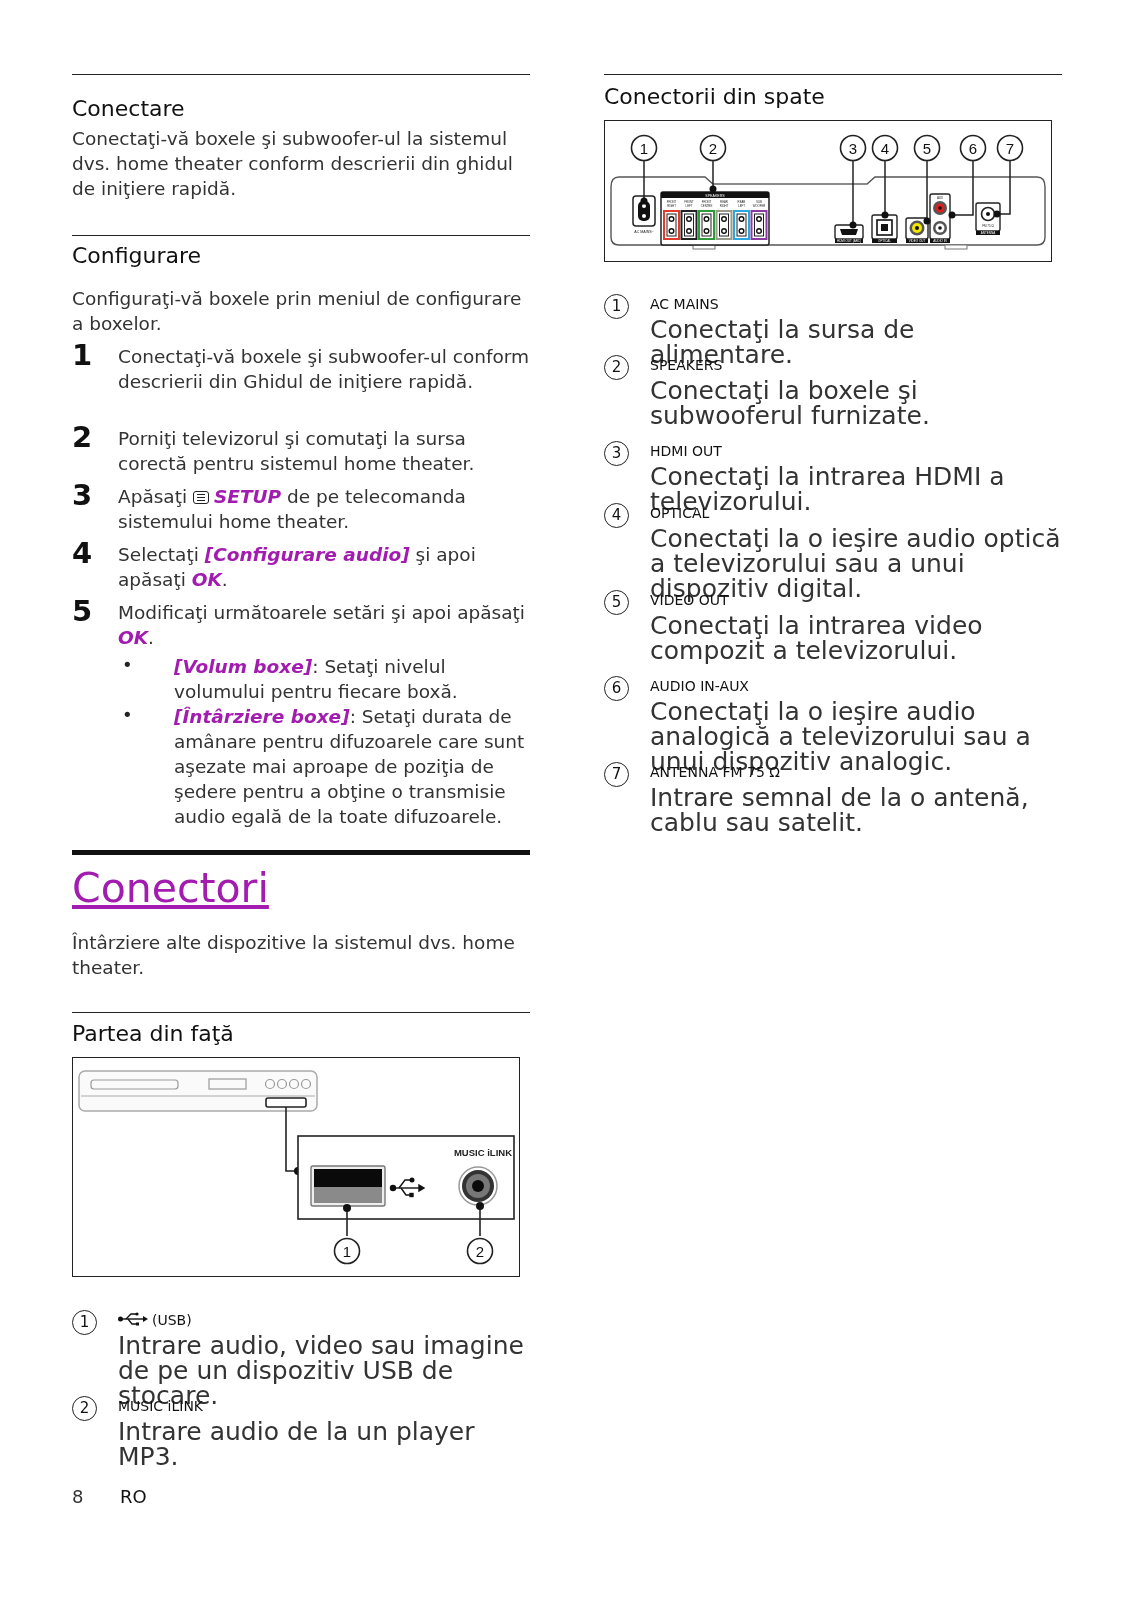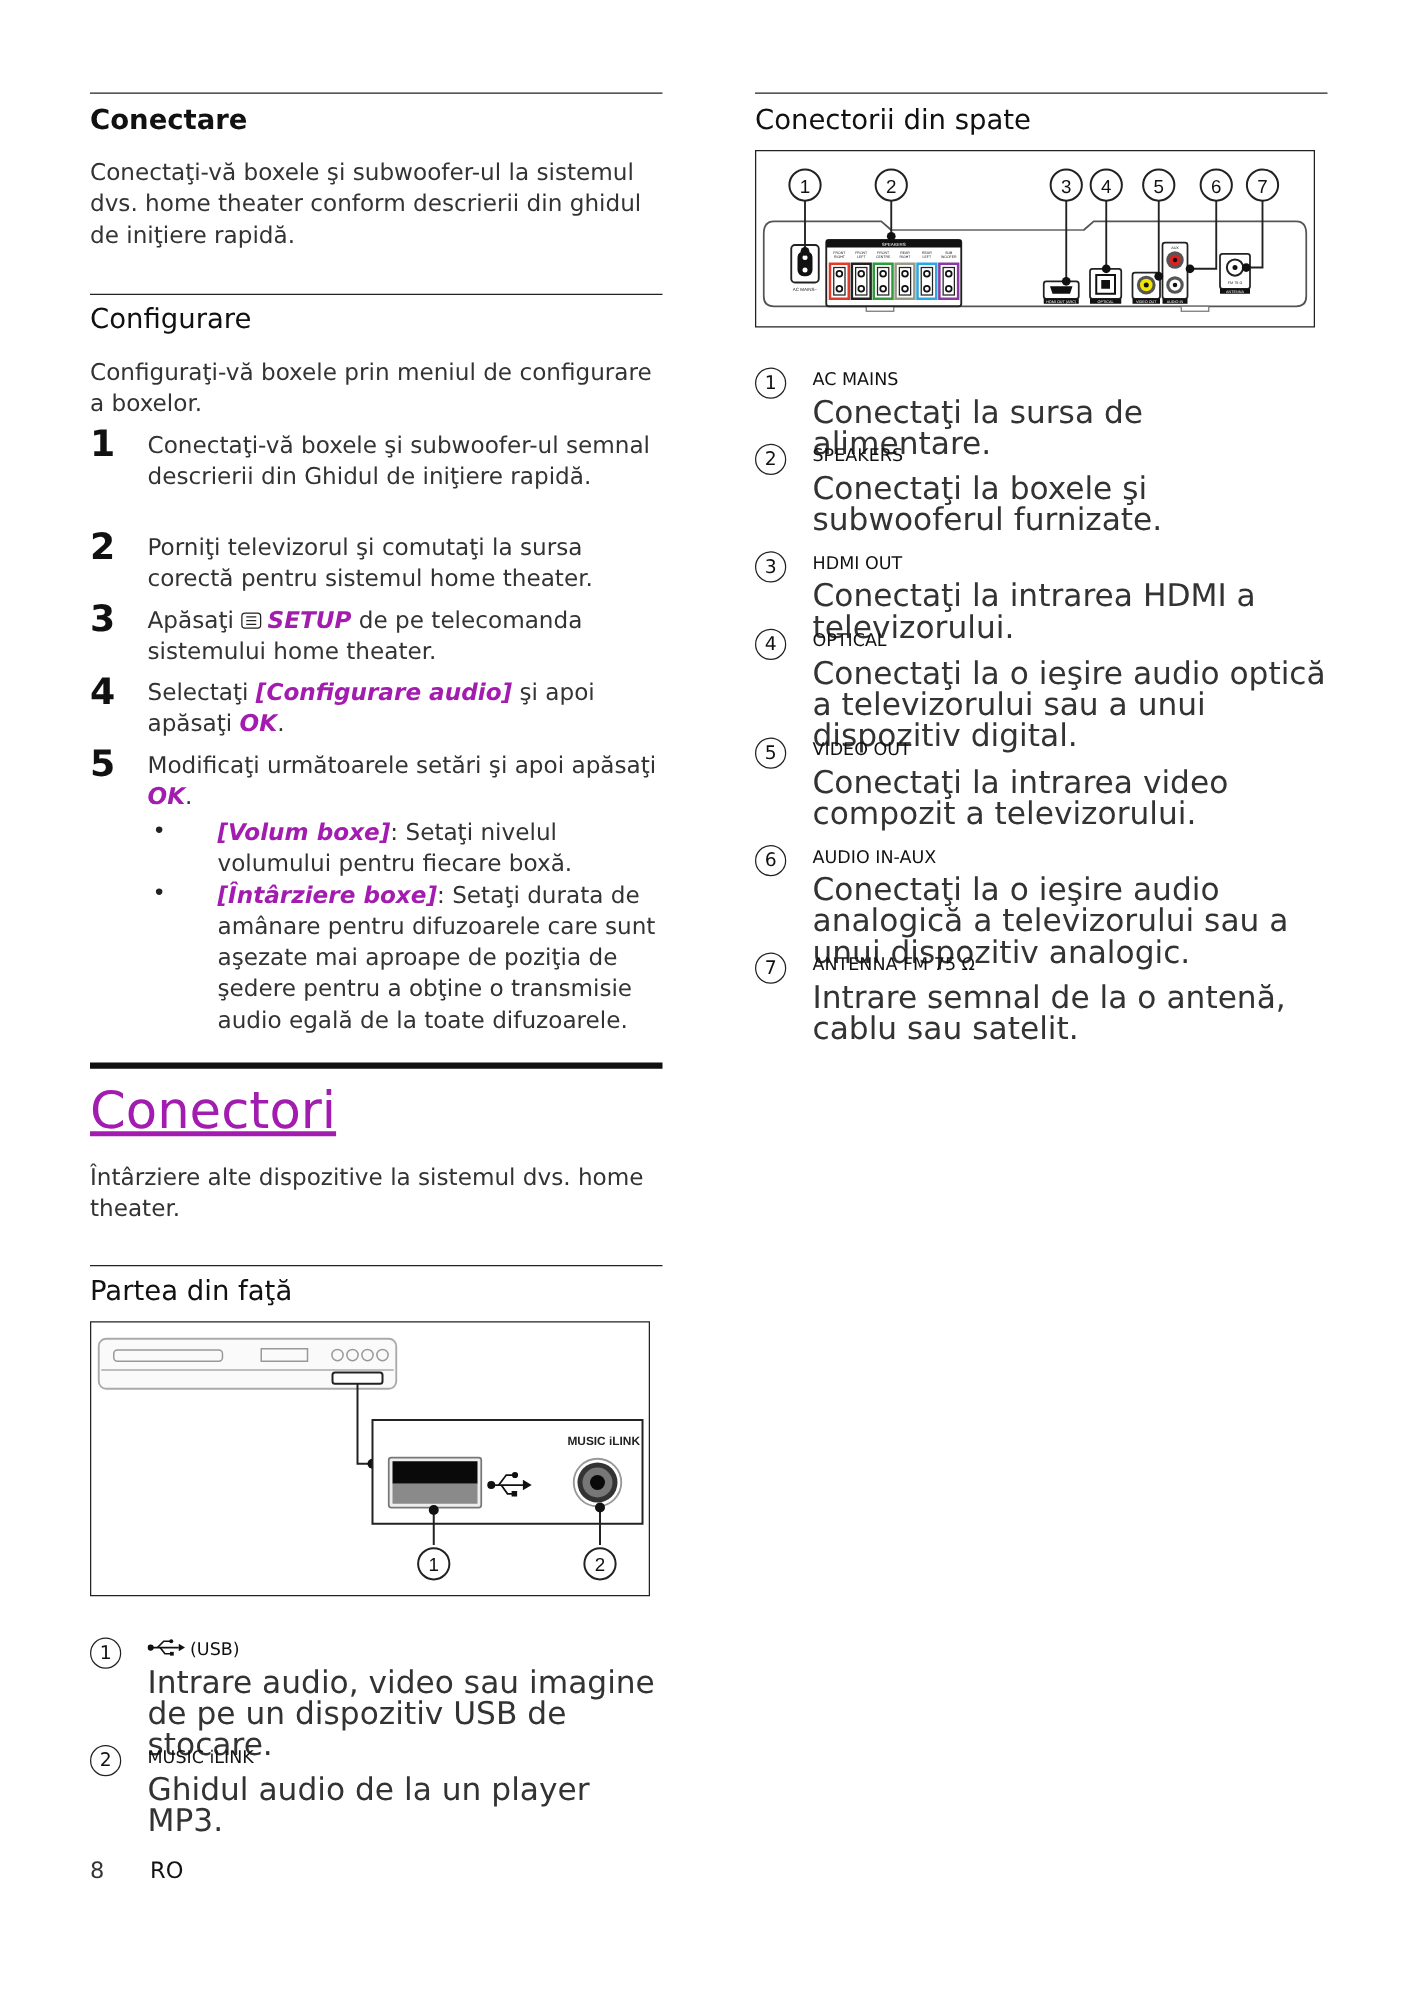--- a/index.html
+++ b/index.html
@@ -26,30 +26,30 @@
   .figure { position: absolute; border: 1.5px solid #222; box-sizing: border-box; background: #fff; }
   .footer { position: absolute; top: 1486px; font-size: 18px; }
   svg text { font-family: "Liberation Sans", sans-serif; }
 </style>
 </head>
 <body>
 
 <div class="col col-left">
 
   <div class="rule" style="top:74px;"></div>
-  <h2 class="h2" style="top:84px;font-weight:bold;">Conectare</h2>
+  <h2 class="h2" style="top:96px;">Conectare</h2>
   <p class="p" style="top:126px;">Conectaţi-vă boxele şi subwoofer-ul la sistemul dvs. home theater conform descrierii din ghidul de iniţiere rapidă.</p>
 
   <div class="rule" style="top:235px;"></div>
   <h2 class="h2" style="top:243px;">Configurare</h2>
   <p class="p" style="top:286px;">Configuraţi-vă boxele prin meniul de configurare a boxelor.</p>
 
   <div class="step" style="top:344px;">
     <span class="num">1</span>
-    <span class="txt">Conectaţi-vă boxele şi subwoofer-ul semnal descrierii din Ghidul de iniţiere rapidă.</span>
+    <span class="txt">Conectaţi-vă boxele şi subwoofer-ul conform descrierii din Ghidul de iniţiere rapidă.</span>
   </div>
   <div class="step" style="top:426px;">
     <span class="num">2</span>
     <span class="txt">Porniţi televizorul şi comutaţi la sursa corectă pentru sistemul home theater.</span>
   </div>
   <div class="step" style="top:484px;">
     <span class="num">3</span>
     <span class="txt"><span>Apăsaţi </span><span style="display:inline-block;width:16px;height:13px;border:1.6px solid #222;border-radius:3px;position:relative;top:1px;margin-right:5px;box-sizing:border-box;"><span style="position:absolute;left:3px;right:3px;top:2px;border-top:1.3px solid #222;"></span><span style="position:absolute;left:3px;right:3px;top:5px;border-top:1.3px solid #222;"></span><span style="position:absolute;left:3px;right:3px;top:8px;border-top:1.3px solid #222;"></span></span><span class="bold">SETUP</span><span> de pe telecomanda sistemului home theater.</span></span>
   </div>
   <div class="step" style="top:542px;">
@@ -145,21 +145,21 @@
           <polyline points="10,7 14,12 19,12" fill="none" stroke="#111" stroke-width="1.3"></polyline>
           <circle cx="19" cy="2" r="1.6" fill="#111"></circle>
           <rect x="18" y="10.5" width="3" height="3" fill="#111"></rect>
           <polygon points="25,4 30,7 25,10" fill="#111"></polygon>
         </svg><span>(USB)</span></span>
     <span class="desc">Intrare audio, video sau imagine de pe un dispozitiv USB de stocare.</span>
   </div>
   <div class="item" style="top:1394px;">
     <span class="circ">2</span>
     <span class="title">MUSIC iLINK</span>
-    <span class="desc">Ghidul audio de la un player MP3.</span>
+    <span class="desc">Intrare audio de la un player MP3.</span>
   </div>
 </div>
 
 <div class="col col-right">
   <div class="rule" style="top:74px;"></div>
   <h2 class="h2" style="top:84px;">Conectorii din spate</h2>
 
   <div class="figure" style="top:120px;left:0;width:448px;height:142px;">
     <svg width="446" height="140" viewBox="0 0 446 140">
 

